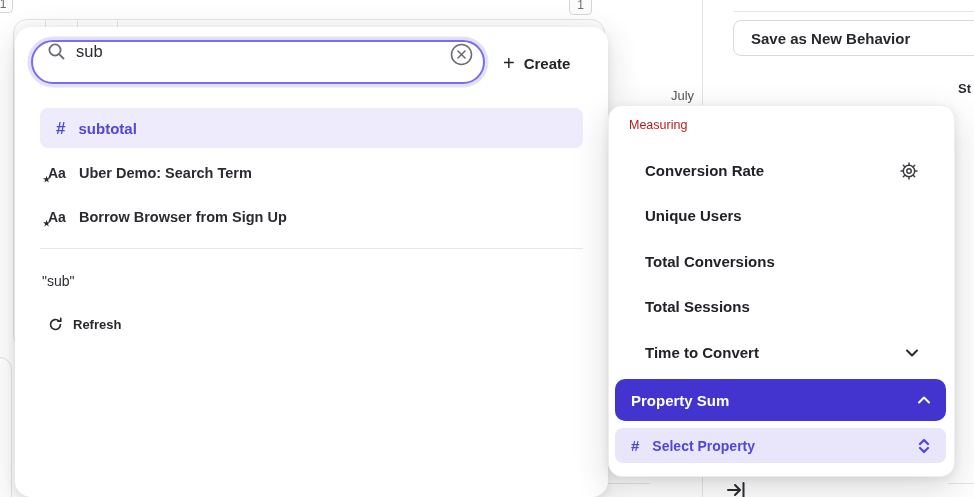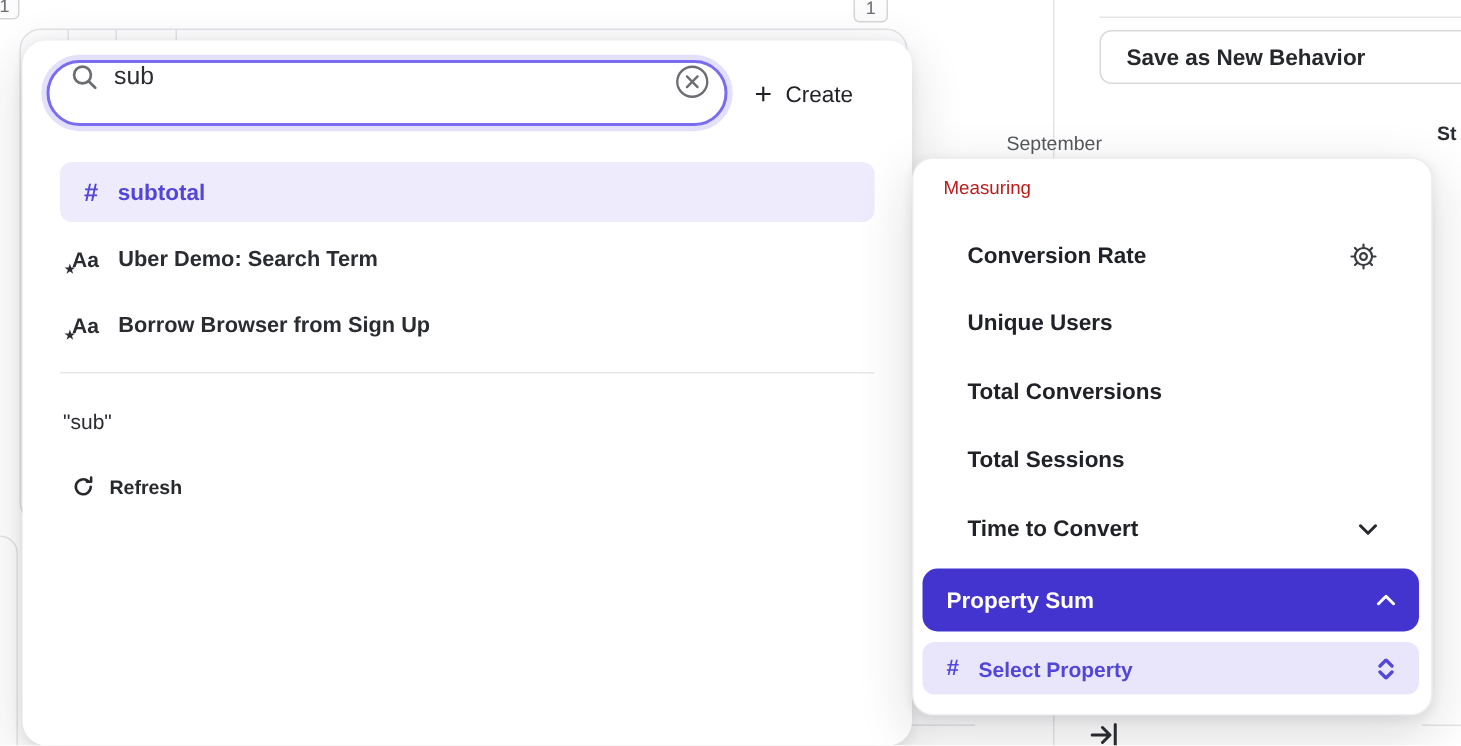--- a/index.html
+++ b/index.html
@@ -51,21 +51,21 @@
   .search-box input {
     flex:1; border:none; outline:none; font-family:"Liberation Sans",sans-serif;
     font-size:16.5px; color:#2a2c31; background:transparent; min-width:0;
   }
   .icon-btn { display:flex; align-items:center; justify-content:center; cursor:pointer; background:none; border:none; padding:0; }
   .create-btn {
     position:absolute; left:488px; top:21px; height:30px;
     display:flex; align-items:center; gap:9px; cursor:pointer;
   }
   .create-btn .plus { font-size:20px; font-weight:400; color:#222327; line-height:1; }
-  .create-btn .lbl { font-size:15px; font-weight:400; color:#222327; }
+  .create-btn .lbl { font-size:15px; font-weight:700; color:#222327; }
 
   .row-highlight {
     position:absolute; left:25px; top:81px; width:543px; height:40px;
     background:#eeebfc; border-radius:8px; display:flex; align-items:center;
     padding-left:16px; gap:13px; cursor:pointer;
   }
   .hash { font-size:17px; font-weight:800; color:#5246d9; line-height:1; }
   .row-highlight .lbl { font-size:15px; font-weight:700; color:#5246d9; }
 
   .result-row {
@@ -129,21 +129,21 @@
   <div class="bg-line" style="left:608px; top:483px; width:42px; height:1px;"></div>
   <div class="bg-line" style="left:948px; top:483px; width:26px; height:1px;"></div>
 
   <div class="badge" style="left:-7px; top:-6px; width:20px; height:19px;">
     <span>1</span>
   </div>
   <div class="badge" style="left:569px; top:-5px; width:23px; height:20px;">
     <span>1</span>
   </div>
 
-  <div class="month-label" style="left:671px; top:88px;">September</div>
+  <div class="month-label" style="left:671px; top:88px;">July</div>
   <div class="st-label" style="left:958px; top:81px;">St</div>
 
   <button class="save-btn">
     <span>Save as New Behavior</span>
   </button>
 
 
   <span class="abs" style="left:727px; top:482px;">
     <svg width="20" height="18" viewBox="0 0 20 18" fill="none" stroke="#2a2c31" stroke-width="2" stroke-linecap="round" stroke-linejoin="round">
       <path d="M1 8h11M8 3l5 5-5 5M16.5 1v14"></path>

